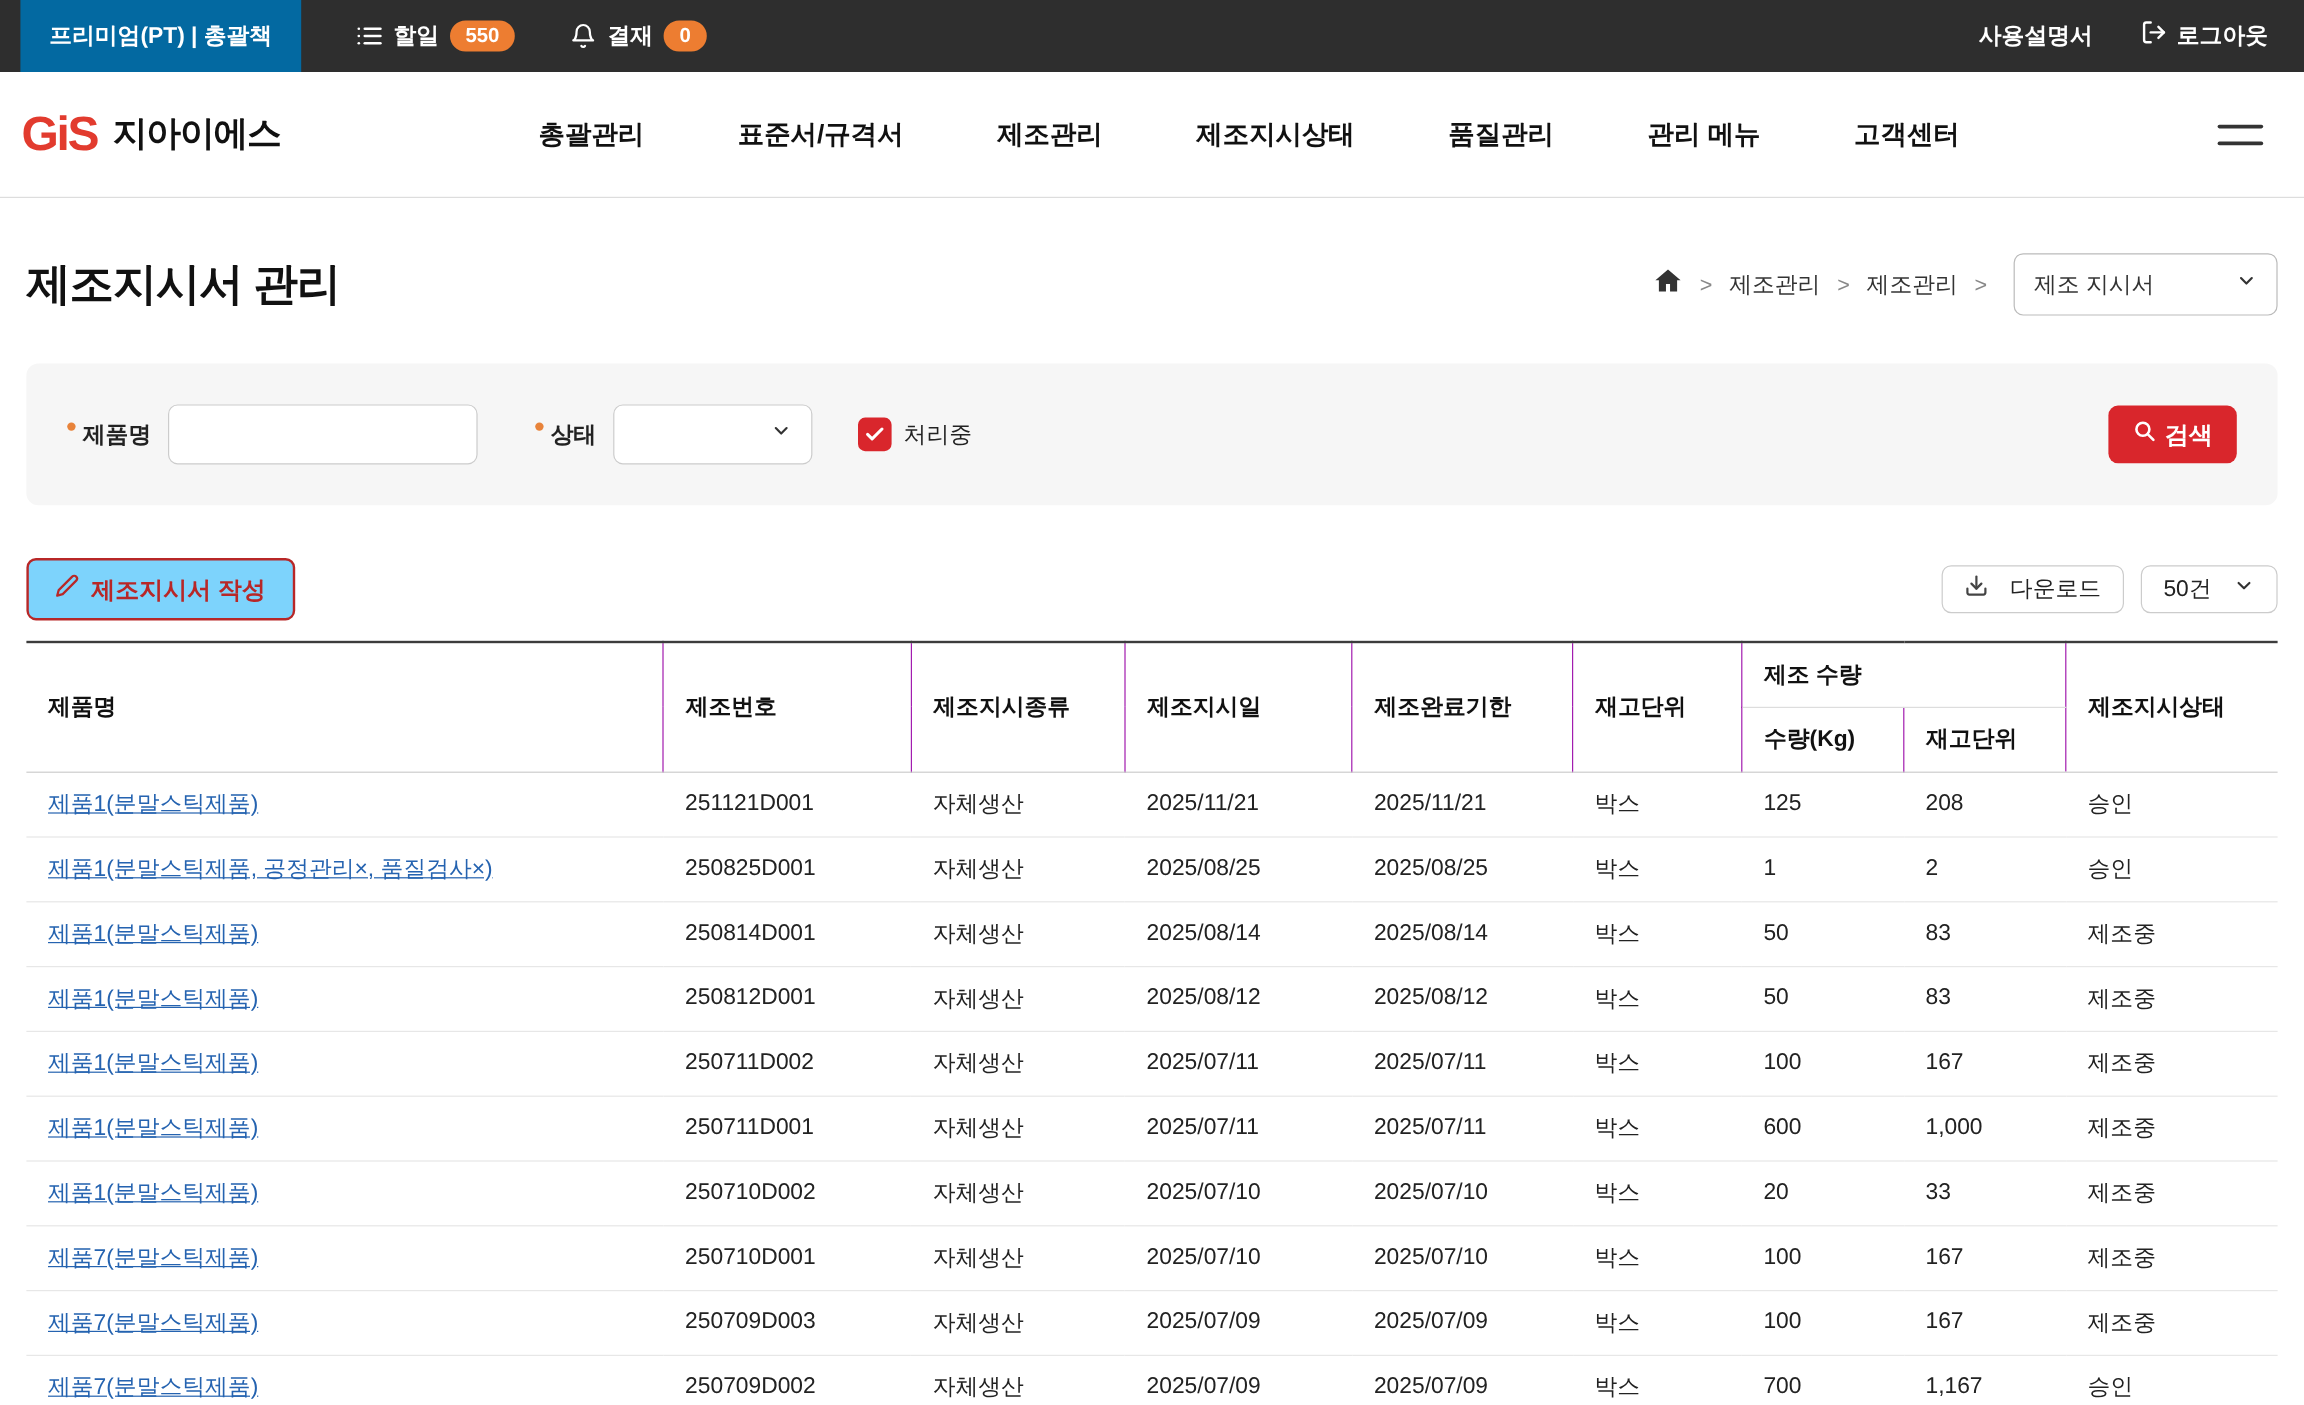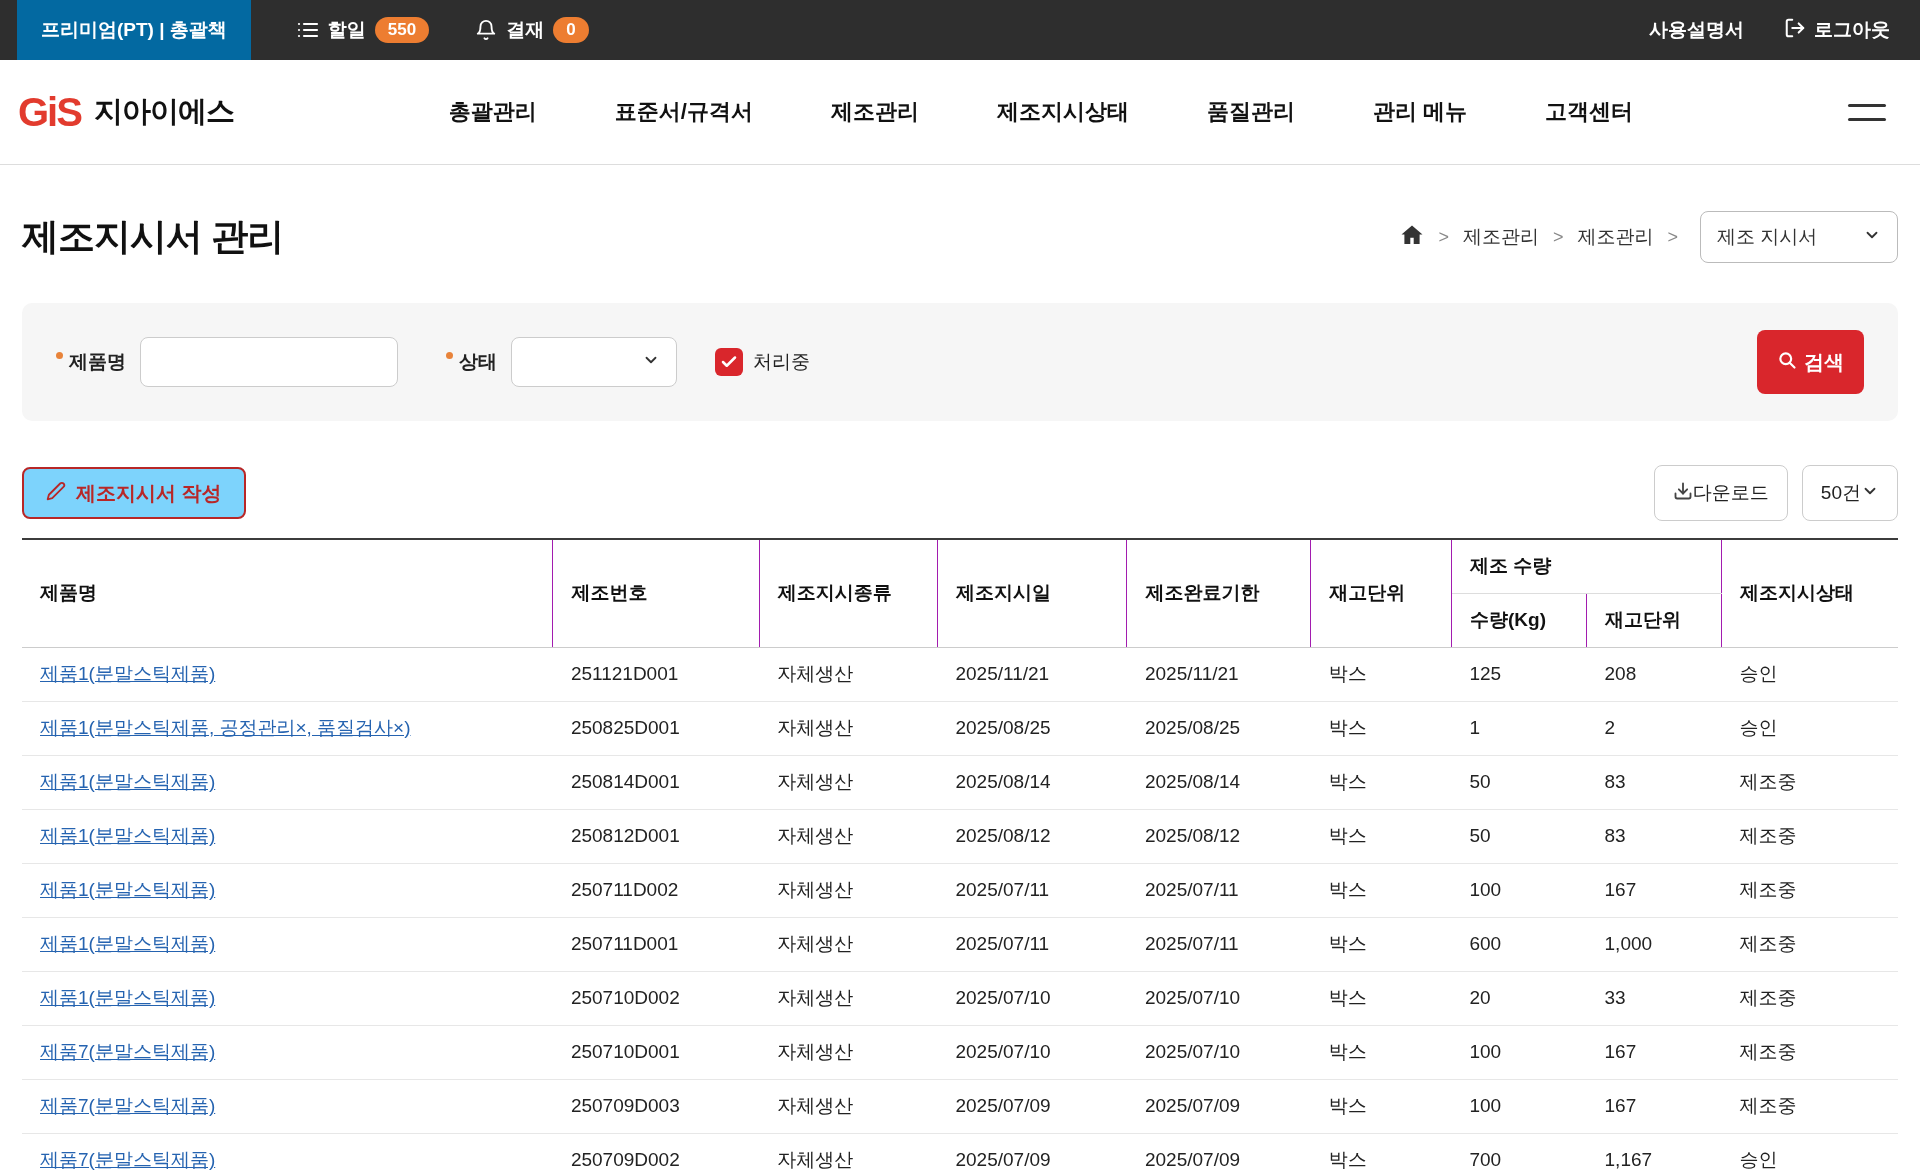--- a/index.html
+++ b/index.html
@@ -43,21 +43,21 @@
   .hamburger span { display: block; height: 3px; background: #333; border-radius: 2px; }
 
   
   .page { padding: 0 22px; }
   .title-row { margin-top: 46px; display: flex; align-items: center; justify-content: space-between; }
   .page-title { font-size: 37px; font-weight: 800; color: #111; letter-spacing: -1px; }
   .breadcrumb { display: flex; align-items: center; gap: 14px; font-size: 19px; color: #333; }
   .crumb-sep { color: #888; font-size: 18px; }
   .crumb-link { cursor: pointer; }
   .crumb-select {
-    width: 198px; height: 52px; border: 1px solid #bbb; border-radius: 8px;
+    width: 220px; height: 52px; border: 1px solid #bbb; border-radius: 8px;
     display: flex; align-items: center; justify-content: space-between;
     padding: 0 16px; margin-left: 8px; background: #fff; cursor: pointer; font-size: 19px;
   }
 
   
   .search-panel {
     margin-top: 40px; height: 118px; background: #f6f6f6; border-radius: 10px;
     display: flex; align-items: center; padding: 0 34px;
   }
   .field-label { display: flex; align-items: flex-start; font-size: 19px; font-weight: 700; color: #222; }
@@ -73,37 +73,37 @@
     margin-left: 14px; display: flex; align-items: center; justify-content: space-between;
     padding: 0 16px; cursor: pointer; font-size: 19px; color: #333;
   }
   .check-group { margin-left: 38px; display: flex; align-items: center; gap: 10px; }
   .checkbox {
     width: 28px; height: 28px; background: #d9262c; border-radius: 6px;
     display: flex; align-items: center; justify-content: center; cursor: pointer;
   }
   .check-label { font-size: 19px; color: #222; }
   .search-btn {
-    margin-left: auto; height: 64px; padding: 0 20px; background: #d9262c; border: none;
+    margin-left: auto; height: 48px; padding: 0 20px; background: #d9262c; border: none;
     border-radius: 8px; color: #fff; font-size: 20px; font-weight: 700;
     display: flex; align-items: center; gap: 7px; cursor: pointer;
     font-family: "Liberation Sans", "DejaVu Sans", sans-serif;
   }
 
   
   .toolbar-row { margin-top: 44px; display: flex; align-items: center; justify-content: space-between; }
   .create-btn {
     height: 52px; padding: 0 22px; background: #7dd3fc; border: 2px solid #b82727; border-radius: 8px;
     color: #b82727; font-size: 20px; font-weight: 600; display: flex; align-items: center; gap: 10px;
     cursor: pointer; font-family: "Liberation Sans", "DejaVu Sans", sans-serif;
   }
   .toolbar-right { display: flex; align-items: center; gap: 14px; }
   .download-btn, .pagesize-btn {
-    height: 56px; border: 1px solid #ccc; border-radius: 8px; background: #fff;
-    display: flex; align-items: center; gap: 0; padding: 0 18px; font-size: 19px; color: #222;
+    height: 40px; border: 1px solid #ccc; border-radius: 8px; background: #fff;
+    display: flex; align-items: center; gap: 18px; padding: 0 18px; font-size: 19px; color: #222;
     cursor: pointer; font-family: "Liberation Sans", "DejaVu Sans", sans-serif;
   }
 
   
   .table-wrap { margin-top: 17px; }
   table { width: 100%; border-collapse: collapse; table-layout: fixed; }
   thead { border-top: 2px solid #3c3c3c; }
   th {
     height: 54px; padding: 0 18px; font-size: 19px; font-weight: 700; color: #111;
     text-align: left; background: #fff; vertical-align: middle;

